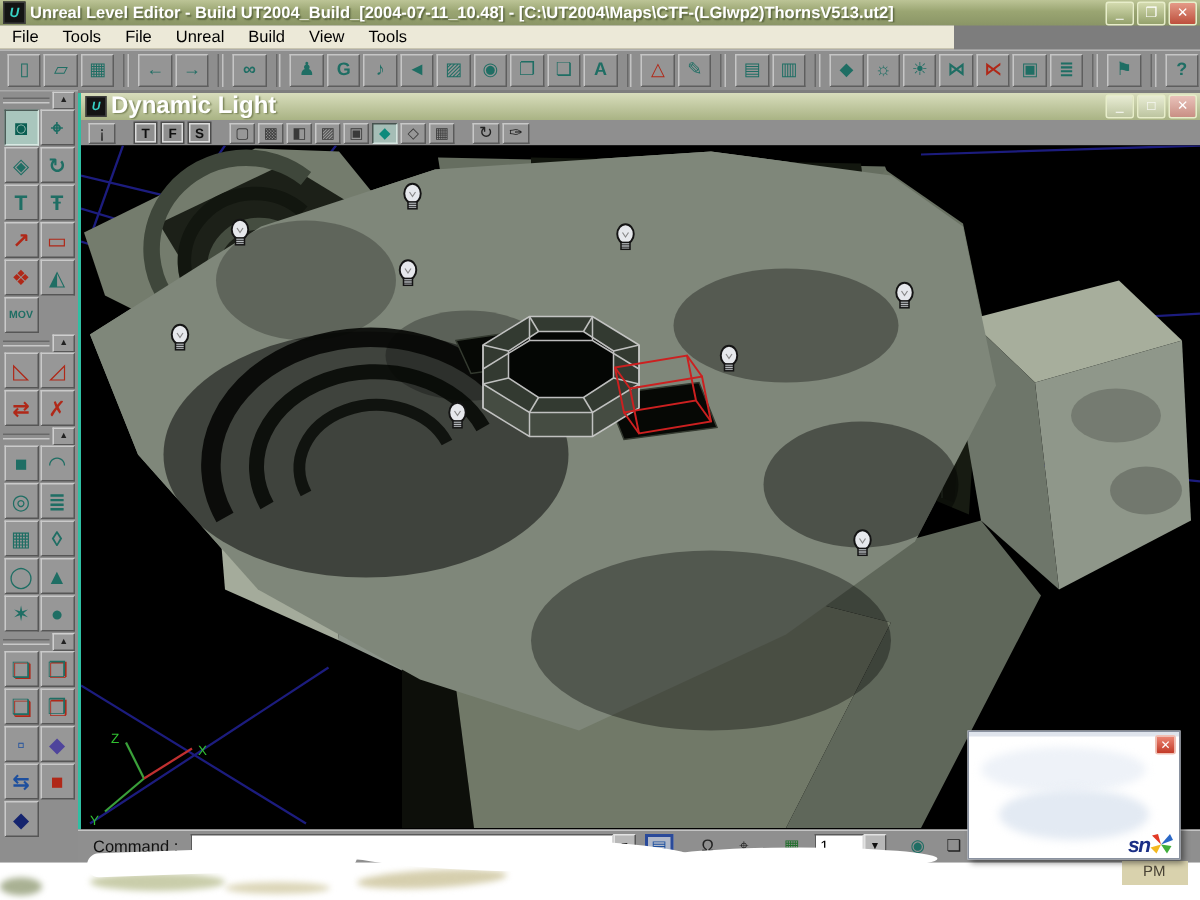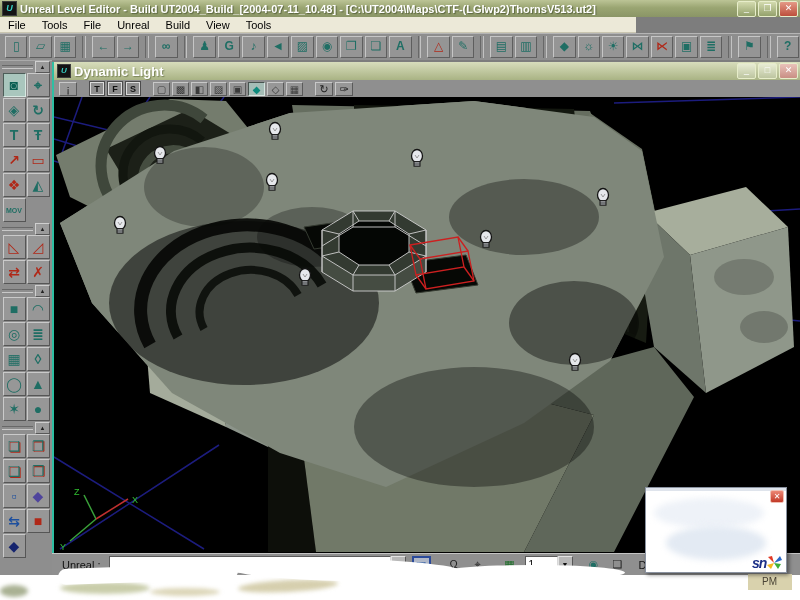--- a/index.html
+++ b/index.html
@@ -37,21 +37,21 @@
   .sb-row{display:flex;justify-content:center;gap:1px;margin-bottom:1px;}
   .sb-btn{width:23px;height:24px;text-align:center;line-height:23px;font-size:14px;font-weight:bold;color:#1f6e64;
     background:#979797;border:1px solid;border-color:#cacaca #565656 #565656 #cacaca;box-sizing:border-box;}
   .sb-btn.txt{font-size:7px;letter-spacing:0;}
   .sb-btn.selected{background:#a9c6bd;border-color:#4d5d58 #d8e8e2 #d8e8e2 #4d5d58;color:#0a5e52;}
   .sb-btn.empty{background:#8e8e8e;border-color:#8e8e8e;}
   
   .viewport{position:absolute;left:52px;top:62px;width:748px;height:491px;border-left:2px solid #2fbfa3;box-sizing:border-box;background:#000;}
   .vp-title{height:18px;display:flex;align-items:center;background:linear-gradient(180deg,#d8ddbc,#a9b384);}
   .vp-title .appicon{width:12px;height:12px;margin:0 3px;background:#141414;border:1px solid #3c3c3c;color:#38d2c6;font-weight:bold;font-size:8px;line-height:11px;text-align:center;font-style:italic;}
-  .vp-title .ttext{color:#fff;font-weight:bold;font-size:13px;text-shadow:1px 1px 1px #7a8458;flex:1;}
+  .vp-title .ttext{color:#fff;font-weight:bold;font-size:16px;text-shadow:1px 1px 1px #7a8458;flex:1;}
   .vp-title .wbtn{background:linear-gradient(180deg,#e8ecd4,#bdc5a0);color:#fff;}
   .vp-title .wbtn.close{background:linear-gradient(180deg,#e9c2ba,#c98f84);}
   .vp-toolbar{height:17px;background:#8f8f8f;display:flex;align-items:center;padding-left:4px;}
   .vp-btn{width:18px;height:14px;margin:0 1px;text-align:center;line-height:13px;font-size:11px;color:#222;background:#979797;border:1px solid;border-color:#c8c8c8 #5a5a5a #5a5a5a #c8c8c8;box-sizing:border-box;}
   .vp-letter{width:14px;height:13px;margin:0 2px;text-align:center;line-height:12px;font-size:9px;font-weight:bold;color:#111;background:#8f8f8f;border:1px solid #dcdcdc;box-shadow:0 0 0 1px #4c4c4c;box-sizing:border-box;}
   .vp-mode{width:17px;height:14px;margin:0 1px;text-align:center;line-height:13px;font-size:10px;color:#3a3a3a;background:#979797;border:1px solid;border-color:#c8c8c8 #5a5a5a #5a5a5a #c8c8c8;box-sizing:border-box;}
   .vp-mode.selected{color:#0d8a7c;background:#a5bdb6;border-color:#47534f #d6e4df #d6e4df #47534f;}
   .vp-group-gap{width:10px;}
   .vp-canvas{position:relative;width:746px;height:456px;background:#000;}
   
@@ -474,21 +474,21 @@
           <pattern id="texdots" width="9" height="9" patternUnits="userSpaceOnUse">
             <circle cx="2" cy="2" r="0.8" fill="#ffffff" opacity="0.08"></circle>
             <circle cx="6" cy="6" r="0.6" fill="#000000" opacity="0.15"></circle>
           </pattern>
         </defs>
       </svg>
     </div>
   </div>
 
   <div class="bottombar">
-    <span class="cmd-label">Unreal :</span>
+    <span class="cmd-label">Command :</span>
     <span class="cmd-combo">
       <input class="cmd-input" value="" style="">
       <span class="drop-btn">▼</span>
     </span>
     <span class="log-btn">▤</span>
     <span class="bb-icon" style="margin-left:14px">Ω</span>
     <span class="bb-icon">⌖</span>
     <span class="bb-icon green" style="margin-left:14px">▦</span>
     <span class="grid-combo">
       <span class="grid-val">1</span>

